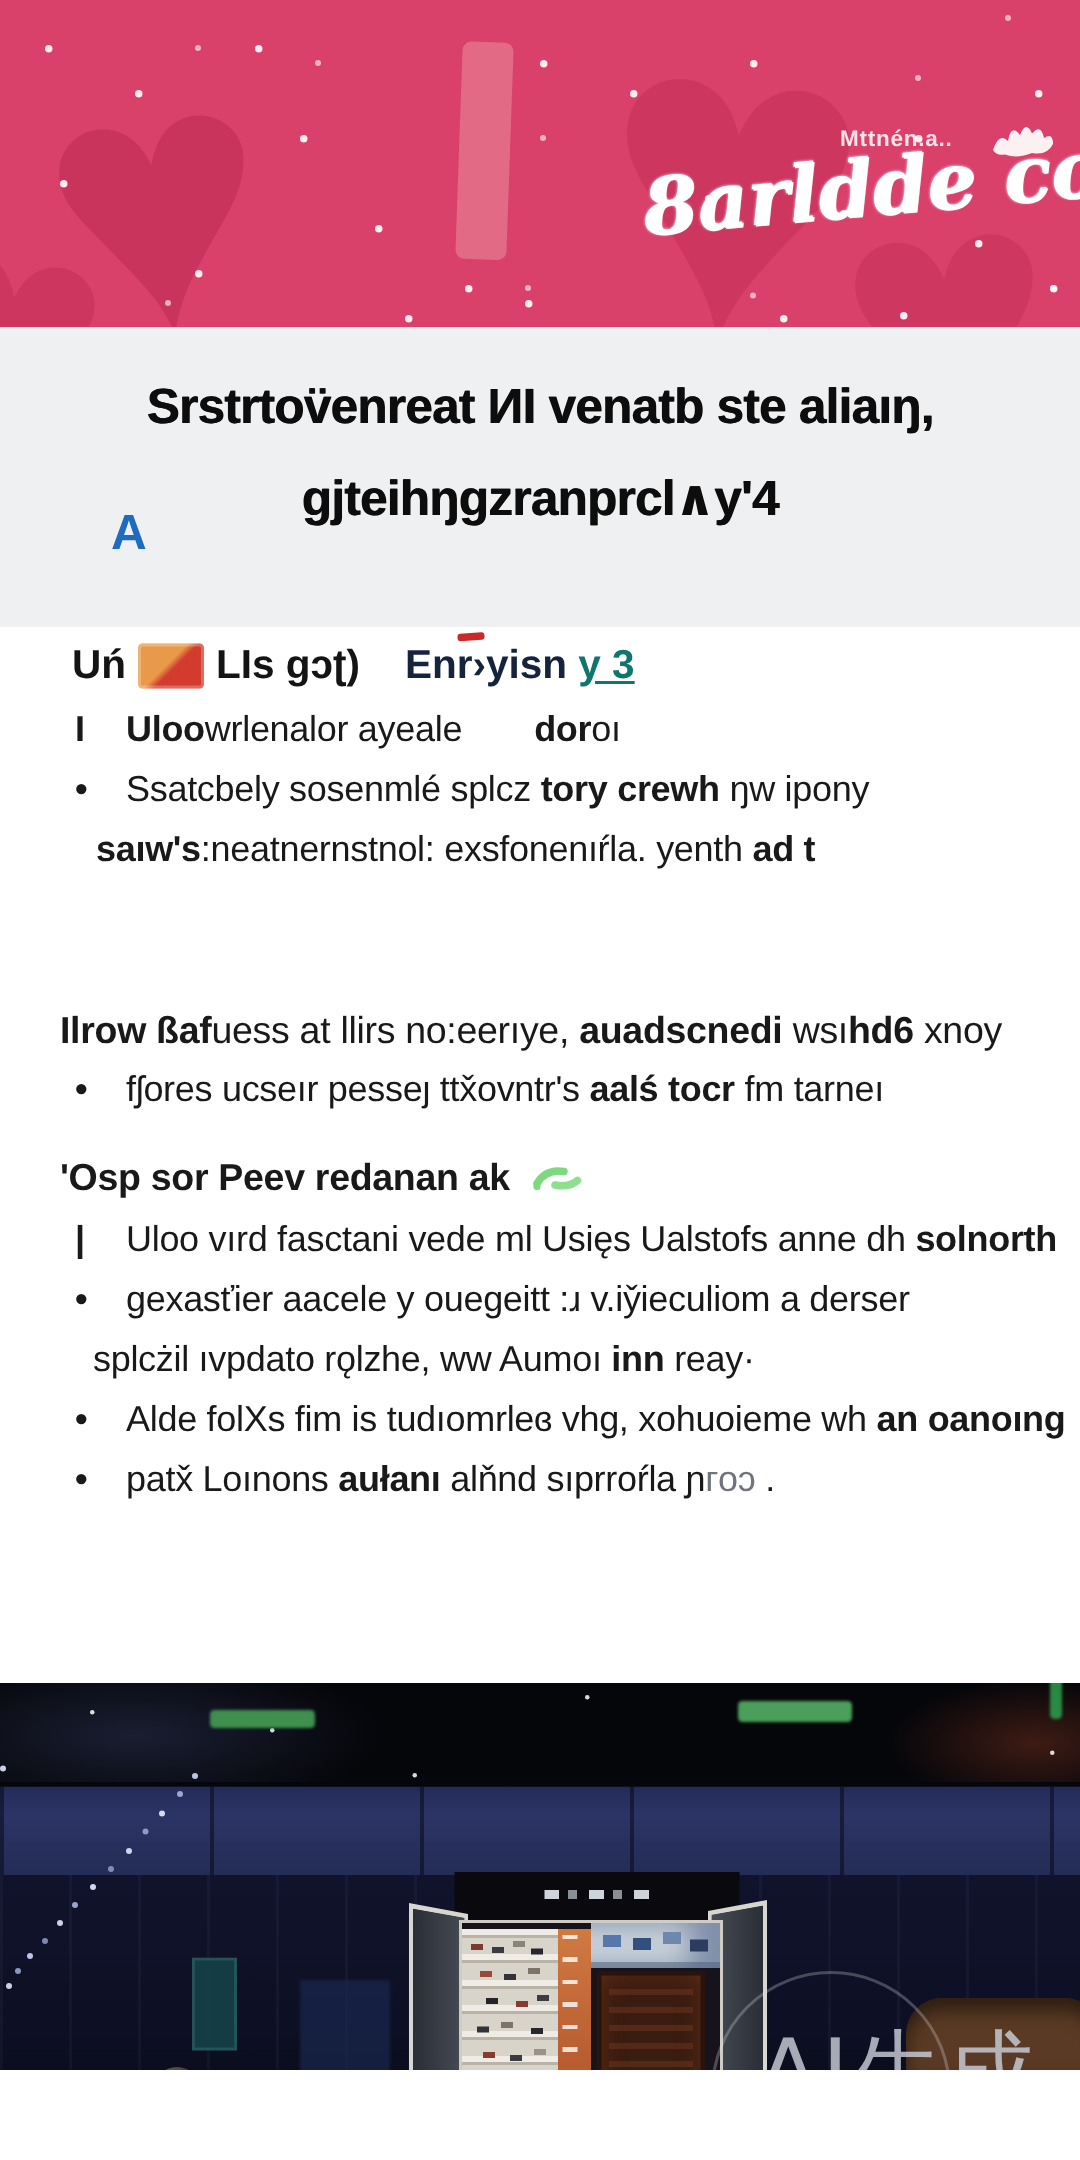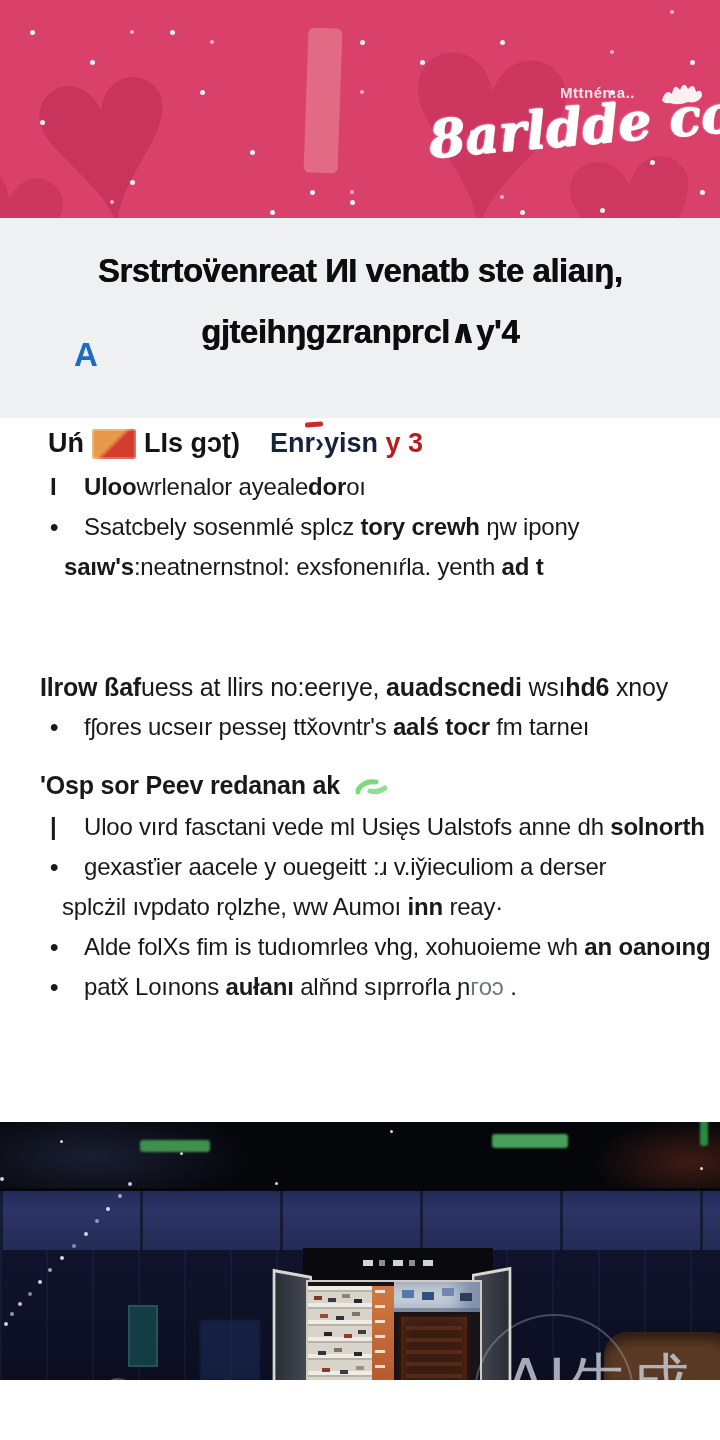--- a/index.html
+++ b/index.html
@@ -38,21 +38,21 @@
   .title-line2{margin-top:22px;text-align:center;font-size:33px;font-weight:800;color:#0d0d0d;letter-spacing:-.5px;text-shadow:.5px 0 0 #0d0d0d;}
   .badge-a{position:absolute;left:74px;top:118px;font-size:33px;font-weight:800;color:#1e6bbf;}
   
   .content{position:absolute;left:0;top:418px;width:720px;}
   .sec-header{position:relative;display:flex;align-items:center;padding:10px 0 0 48px;font-size:27px;font-weight:800;color:#141414;}
   .sh-left{display:inline-flex;align-items:center;gap:8px;}
   .orange-chip{display:inline-block;width:44px;height:30px;border-radius:3px;
     background:linear-gradient(135deg,#e89a4a 0 45%,#d23b2e 55% 100%);box-shadow:inset 0 0 0 2px rgba(255,255,255,.25);}
   .sh-right{margin-left:30px;cursor:pointer;}
   .sh-right .dark{color:#16233c;}
-  .sh-right .blue{color:#b91c1c;}
+  .sh-right .blue{color:#0f766e;text-decoration:underline;}
   .red-tick{position:absolute;left:305px;top:4px;width:18px;height:5px;background:#cc2a2a;border-radius:2px;transform:rotate(-4deg);}
   .para{position:relative;margin:0;padding:0 8px 0 84px;font-size:24px;line-height:40px;color:#191919;letter-spacing:-.2px;}
   .para .marker{position:absolute;left:50px;top:0;width:30px;font-weight:700;}
   .para.first{margin-top:8px;}
   .para.flush{padding-left:64px;}
   .para.cont-indent{padding-left:62px;}
   .para.heading{padding-left:40px;font-size:25px;}
   .para.gap-lg{margin-top:80px;}
   .para.gap-md{margin-top:18px;}
   .leaf-icon{display:inline-block;vertical-align:-2px;margin-left:14px;}
@@ -165,21 +165,21 @@
       </span>
       <span class="red-tick"></span>
       <span class="sh-right">
         <span class="dark">Enr›yisn</span>
         <span class="blue">y 3</span>
       </span>
     </div>
 
     <p class="para first">
       <span class="marker">I</span>
-      <span><span style="font-weight: 800;">Uloo</span><span>wrlenalor ayeale</span><span style="font-weight: 800;">dor</span><span>oı</span></span>
+      <span><span style="font-weight: 800;">Uloo</span><span>wrlenalor ayeale</span><span style="font-weight: 800; margin-left: 48px;">dor</span><span>oı</span></span>
     </p>
     <p class="para">
       <span class="marker">•</span>
       <span><span>Ssatcbely sosenmlé splcz </span><span style="font-weight: 800;">tory crewh</span><span> ŋw ipony</span></span>
     </p>
     <p class="para flush">
       
       <span><span style="font-weight: 800;">saıw's</span><span>:neatnernstnol: exsfonenıŕla. yenth </span><span style="font-weight: 800;">ad t</span></span>
     </p>
 

